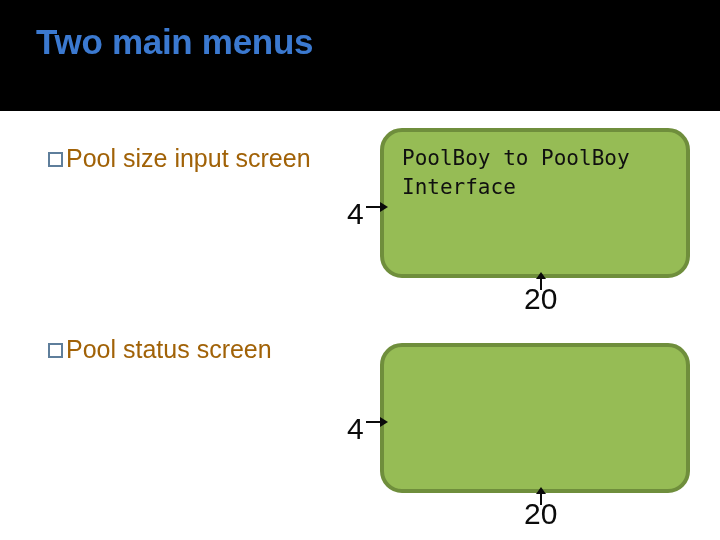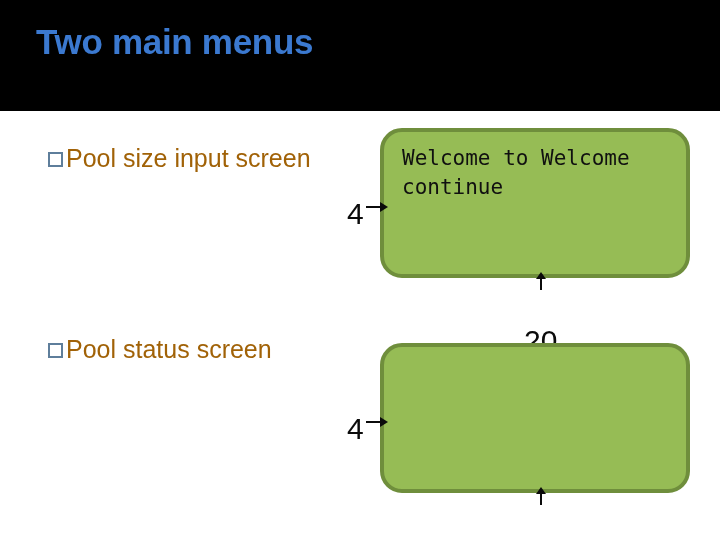--- a/index.html
+++ b/index.html
@@ -144,21 +144,20 @@
   }
   #dim-left-1 { left: 347px; top: 199px; }
   #dim-left-2 { left: 347px; top: 414px; }
 
   .dim-bottom {
     position: absolute;
     display: flex;
     flex-direction: column;
     align-items: center;
     white-space: nowrap;
-    gap: 42px;
   }
   .dim-bottom .dim-arrow-v {
     position: relative;
     width: 14px;
     height: 18px;
   }
   .dim-bottom .dim-arrow-v .shaft {
     position: absolute;
     left: 6px;
     top: 4px;
@@ -198,22 +197,22 @@
     <span class="bullet-mark"></span>
     <span class="bullet-text">Pool size input screen</span>
   </div>
 
   <div class="bullet-row" id="bullet-row-2">
     <span class="bullet-mark"></span>
     <span class="bullet-text">Pool status screen</span>
   </div>
 
   <div class="lcd-screen" id="lcd-screen-1">
-    <div class="lcd-line">Welcome to Welcome</div>
-    <div class="lcd-line">continue</div>
+    <div class="lcd-line">PoolBoy to PoolBoy</div>
+    <div class="lcd-line">Interface</div>
   </div>
 
   <div class="dim-left" id="dim-left-1">
     <span class="dim-value">4</span>
     <span class="dim-arrow-h">
       <span class="shaft"></span>
         <span class="head"></span>
     </span>
   </div>
 

